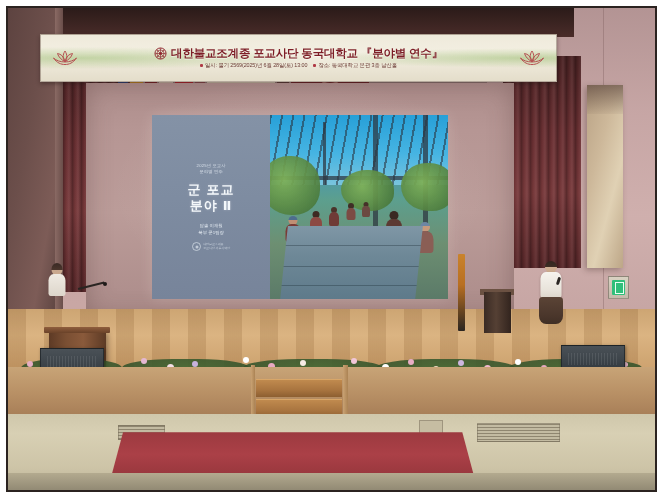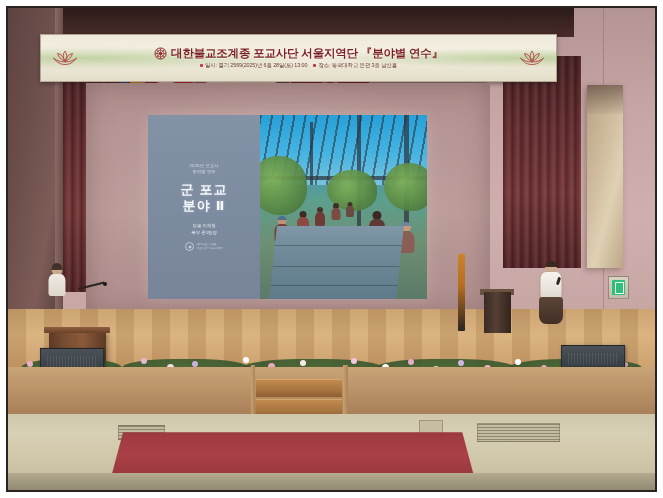--- a/index.html
+++ b/index.html
@@ -148,20 +148,21 @@
     border-radius:1px;margin-right:2px;vertical-align:middle;
   }
   .sub-seg{display:inline-flex;align-items:center;}
 
   
   .screen{
     position:absolute;left:12.0%;top:15.6%;width:62.5%;height:49%;
     background:
       linear-gradient(to bottom,#ad8d8b 0%,#b69694 20%,#bb9c99 55%,#ab8b89 100%);
     box-shadow:inset 0 0 26px rgba(80,55,52,.35);
+    padding-left:24px;
   }
   .screen-glow{
     position:absolute;inset:0;
     background:radial-gradient(ellipse at 50% 45%, rgba(255,240,235,.18) 0%, rgba(255,240,235,0) 62%);
   }
   .slide{
     position:absolute;left:15.5%;top:13.5%;width:69%;height:78%;
     display:flex;
     box-shadow:0 0 14px rgba(255,245,240,.18);
   }
@@ -502,21 +503,21 @@
           <circle cx="20" cy="20" r="17" fill="none" stroke="#8d2029" stroke-width="3"></circle>
           <circle cx="20" cy="20" r="11" fill="none" stroke="#8d2029" stroke-width="2"></circle>
           <circle cx="20" cy="20" r="4" fill="#8d2029"></circle>
           <g stroke="#8d2029" stroke-width="2">
             <line x1="20" y1="4" x2="20" y2="36"></line>
             <line x1="4" y1="20" x2="36" y2="20"></line>
             <line x1="8" y1="8" x2="32" y2="32"></line>
             <line x1="32" y1="8" x2="8" y2="32"></line>
           </g>
         </svg>
-        <span class="banner-title">대한불교조계종 포교사단 서울지역단 『분야별 연수』</span>
+        <span class="banner-title">대한불교조계종 포교사단 동국대학교 『분야별 연수』</span>
       </div>
 
       <div class="banner-sub">
         <span class="sub-seg">
           <i class="sub-dot"></i>
           <span>일시: 불기 2569(2025)년 6월 28일(토) 13:00</span>
         </span>
         <span class="sub-seg">
           <i class="sub-dot"></i>
           <span>장소: 동국대학교 본관 3층 남산홀</span>

